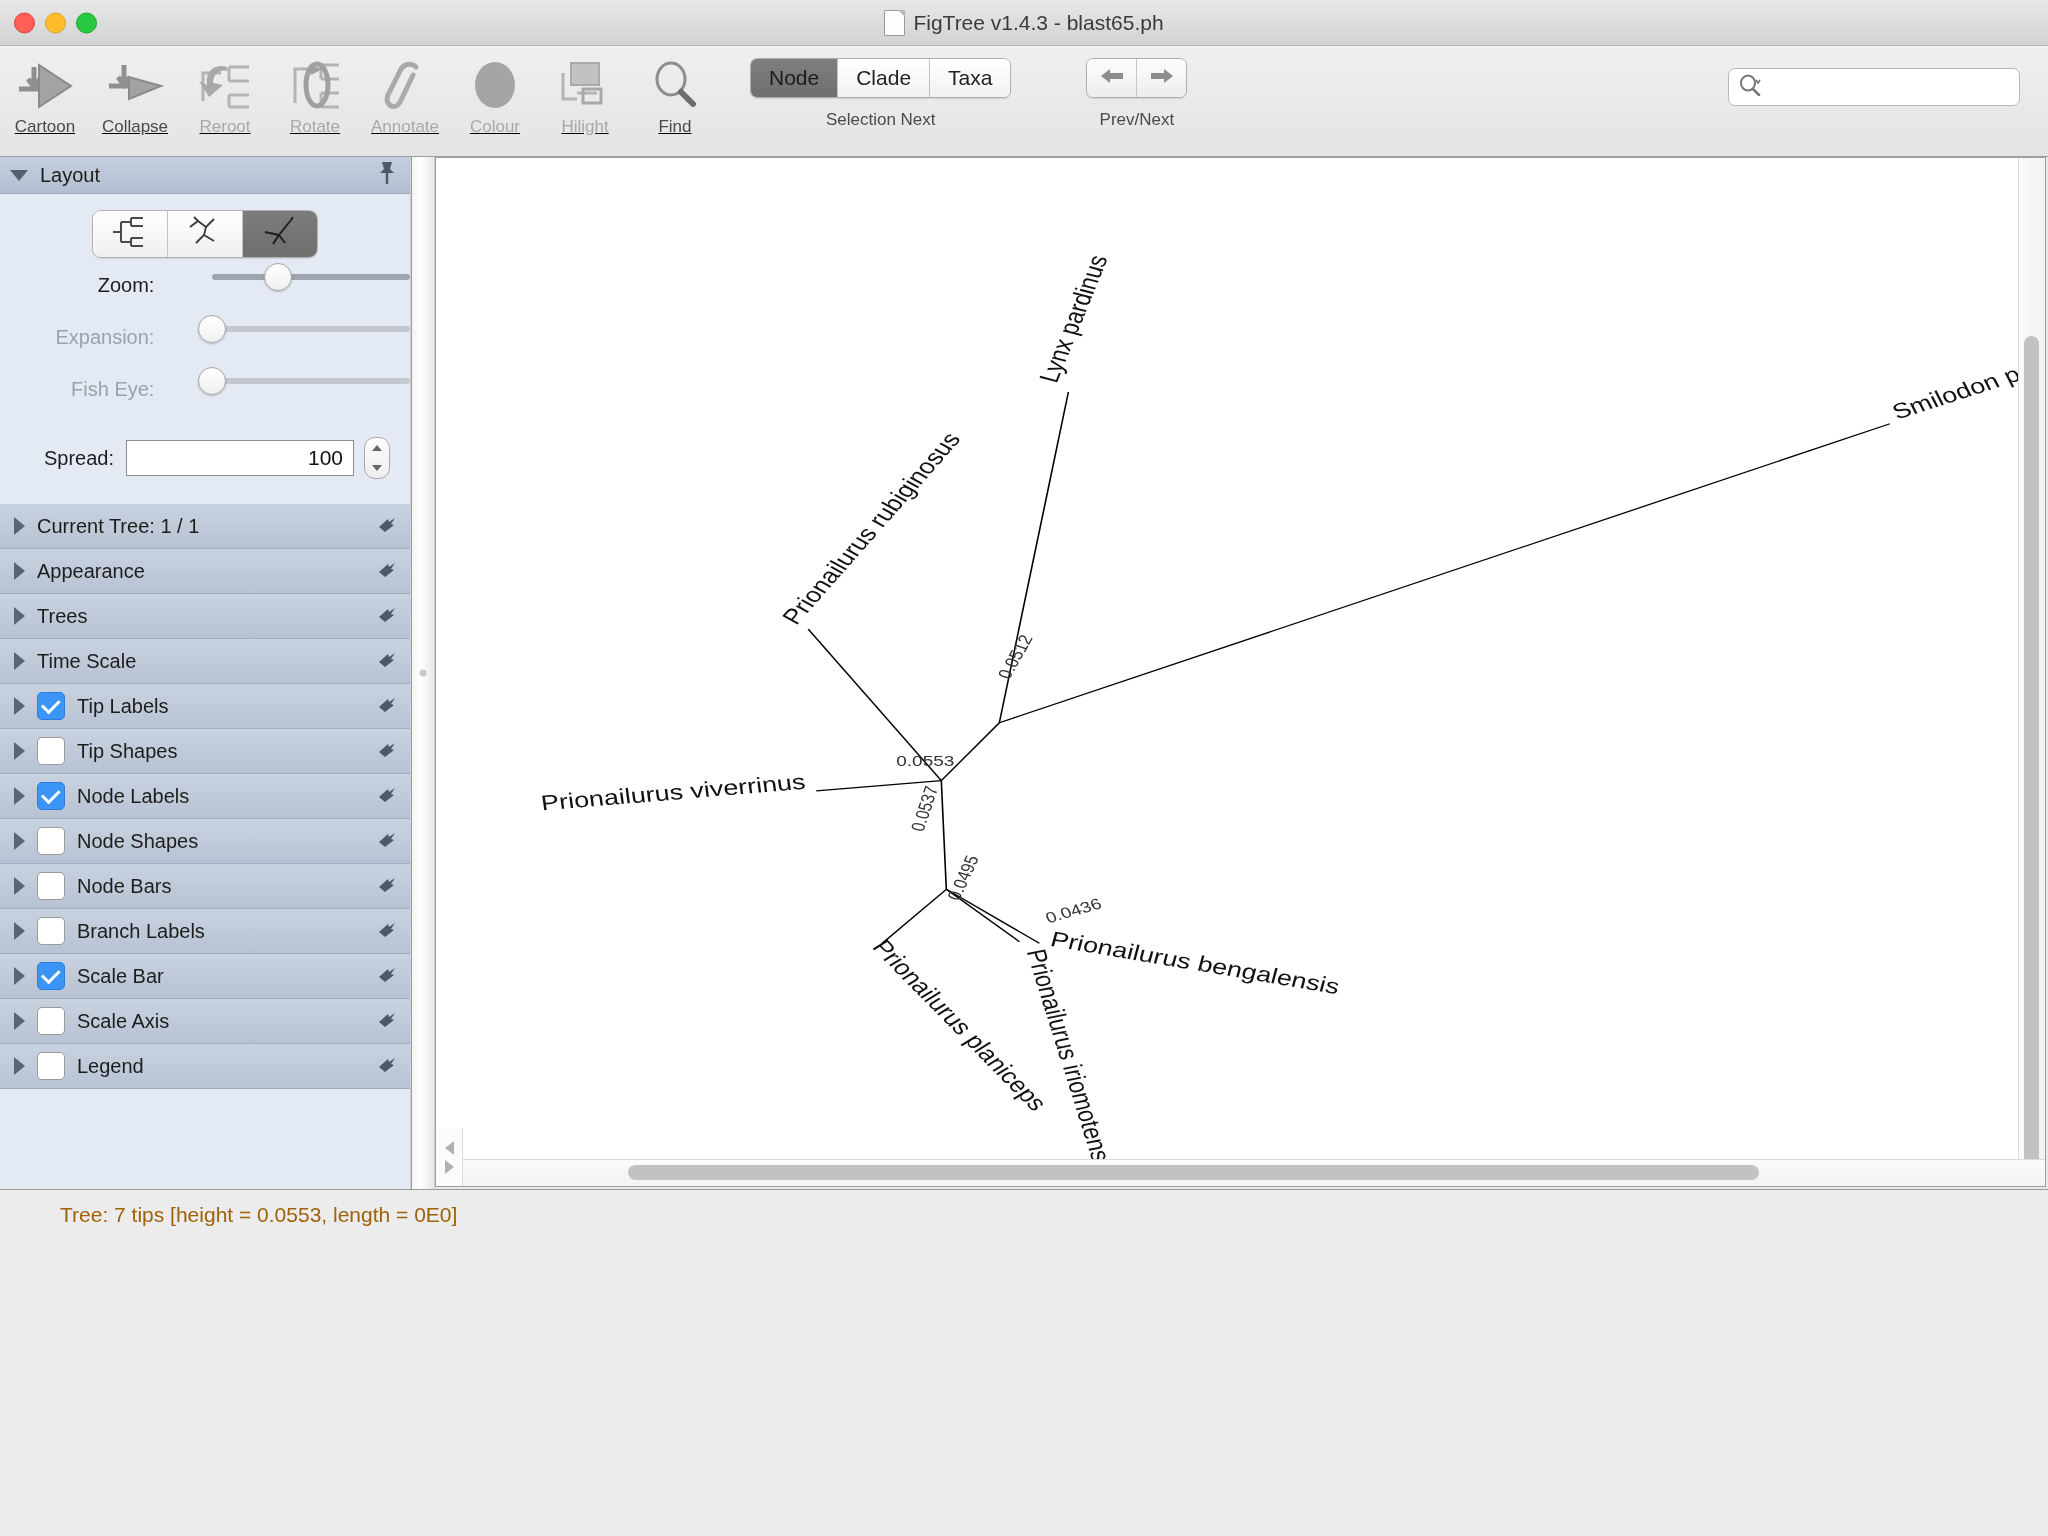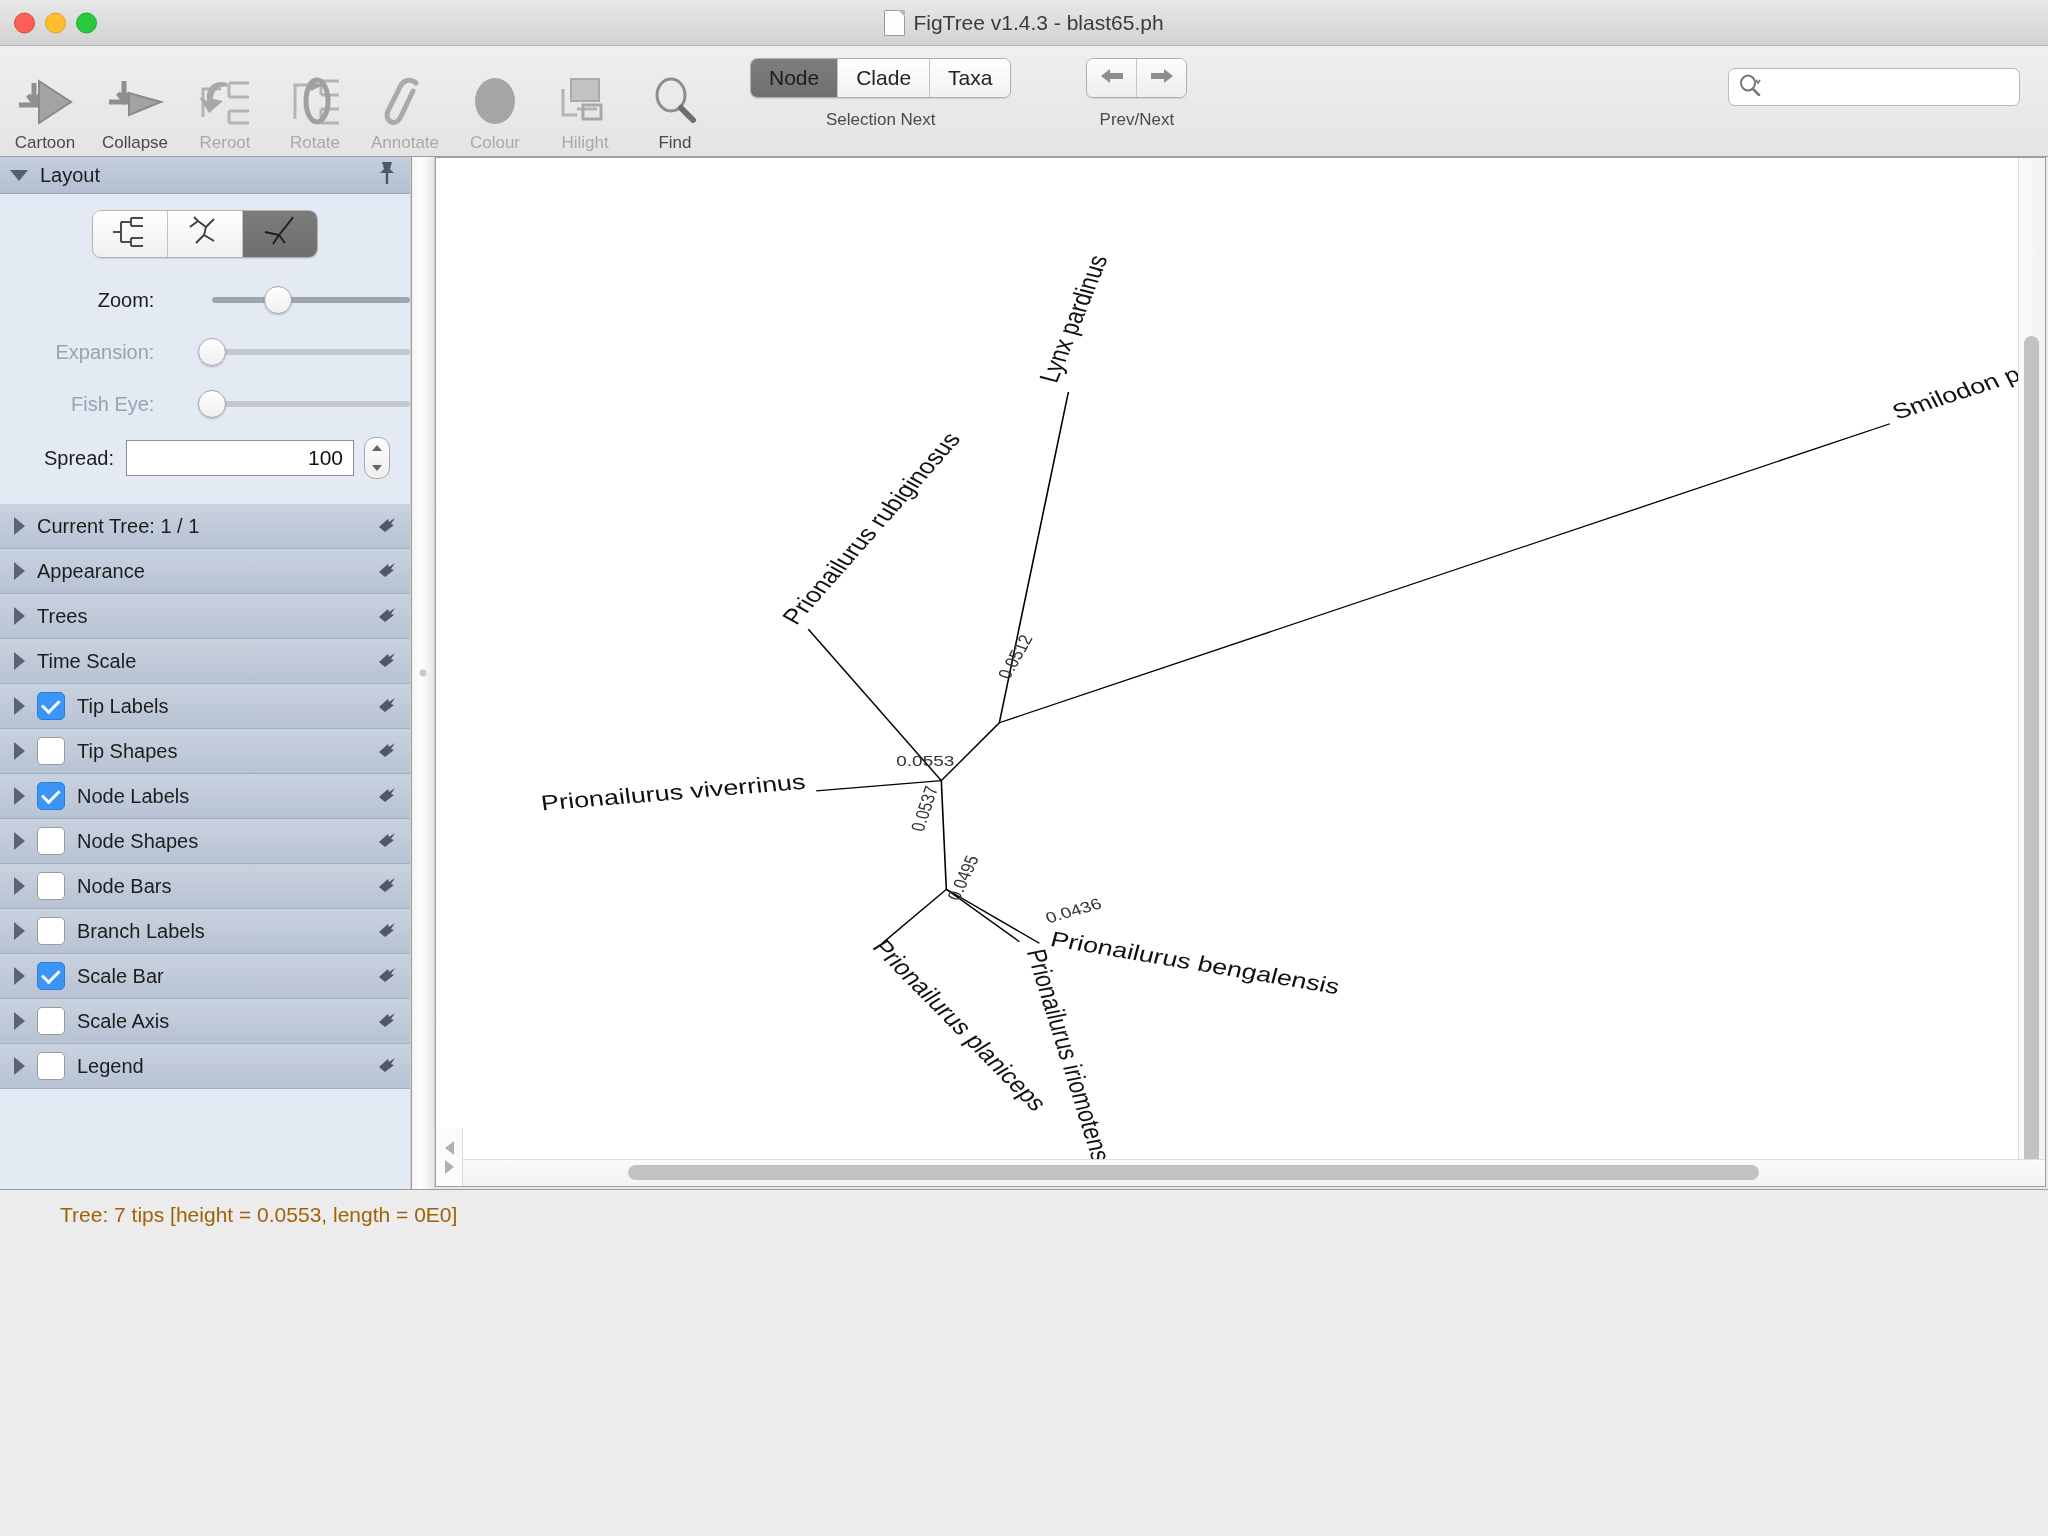--- a/index.html
+++ b/index.html
@@ -56,22 +56,23 @@
     background: linear-gradient(to bottom, #efefef 0%, #e4e4e4 100%);
     border-bottom: 1px solid #9e9e9e;
     display: flex; align-items: flex-start;
     flex: none;
     position: relative;
   }
   .tb-item {
     width: 90px; height: 108px;
     display: flex; flex-direction: column;
     align-items: center; justify-content: flex-start;
-    padding-top: 22px;
+    padding-top: 6px;
     box-sizing: border-box;
+    text-decoration: underline;
   }
   .tb-icon { height: 66px; display: flex; align-items: center; justify-content: center; }
   .tb-label { font-size: 17px; color: #4a4a4a; line-height: 1; }
   .tb-label.dim { color: #a9a9a9; }
 
   .sel-group {
     margin-left: 30px; margin-top: 12px;
     display: flex; flex-direction: column; align-items: center;
   }
   .seg {
@@ -176,21 +177,21 @@
   .layout-btn {
     width: 74px; height: 46px;
     display: flex; align-items: center; justify-content: center;
     background: linear-gradient(to bottom,#ffffff,#efefef);
     border-right: 1px solid #c2c2c2;
   }
   .layout-btn:last-child { border-right: none; }
   .layout-btn.active { background: linear-gradient(to bottom,#7c7c7c,#6e6e6e); }
 
   .slider-row {
-    display: flex; align-items: center;
+    display: flex; 
     height: 52px;
     padding-left: 10px;
     gap: 44px;
   }
   .slider-label {
     width: 152px; text-align: right; padding-right: 14px;
     font-size: 20px; color: #1d1d1d;
   }
   .slider-label.dim { color: #9aa2ad; }
   .track {

